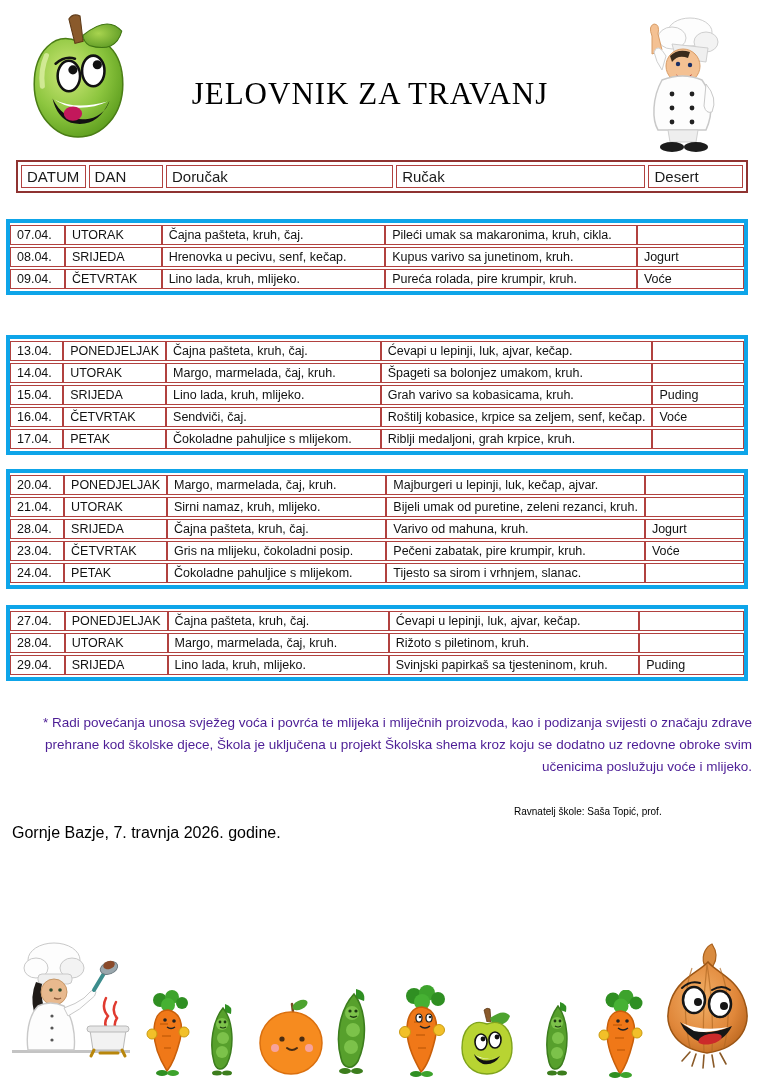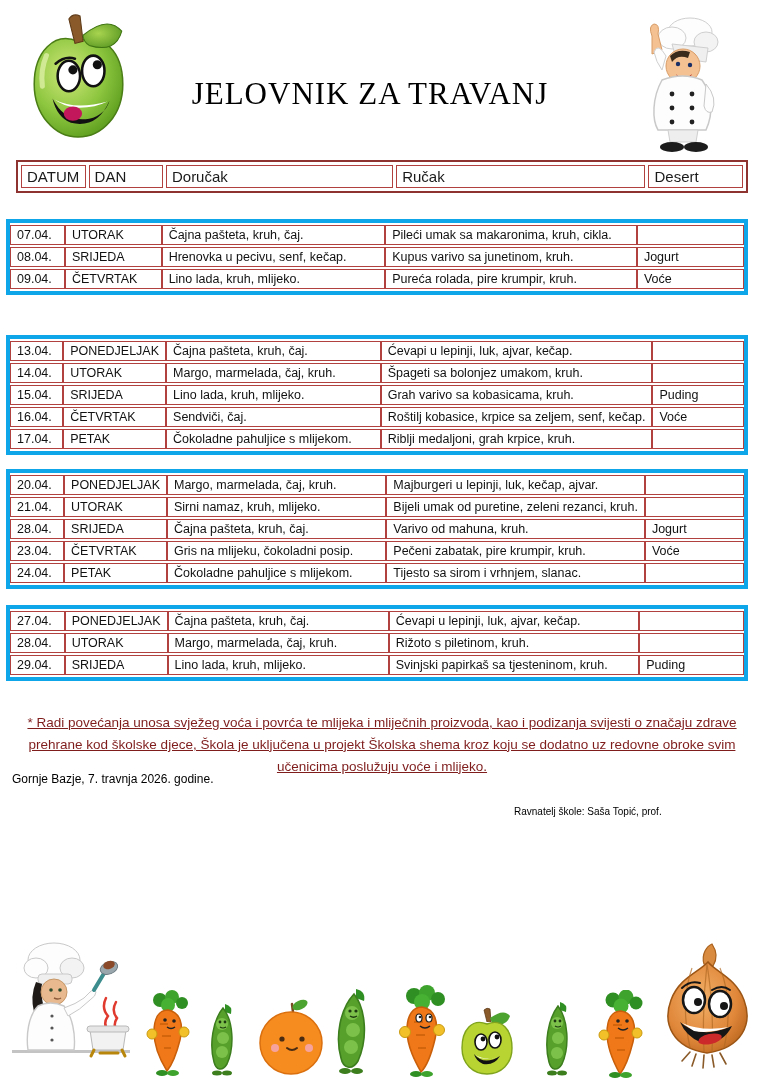--- a/index.html
+++ b/index.html
@@ -34,23 +34,23 @@
   .menu-table td {
     border:1px solid #b1413f; font-size:12.5px; color:#111;
     padding:2px 6px; height:17px; vertical-align:middle; background:#fff;
     white-space:nowrap; overflow:hidden;
   }
   .c1{width:55px}.c2{width:97px}.c3{width:224px}.c4{width:252px}.c5{width:108px}
   .w1{top:219px}.w2{top:335px}.w3{top:469px}.w4{top:605px}
   
   .footnote {
     position:absolute; left:12px; top:712px; width:740px;
-    font-size:13.5px; line-height:1.62; color:#7f1d1d; text-align:center;text-decoration:underline;
-  }
-  .place-date { position:absolute; left:12px; top:772px; font-size:12px; }
+    font-size:13.5px; line-height:1.62; color:#4c1d95; text-align:right;
+  }
+  .place-date { position:absolute; left:12px; top:824px; font-size:16px; }
   .signature  { position:absolute; left:514px; top:806px; font-size:10px; }
   
   .img { position:absolute; }
   .img svg { display:block; width:100%; height:100%; }
 </style>
 </head>
 <body>
 
 <div class="page">
 

